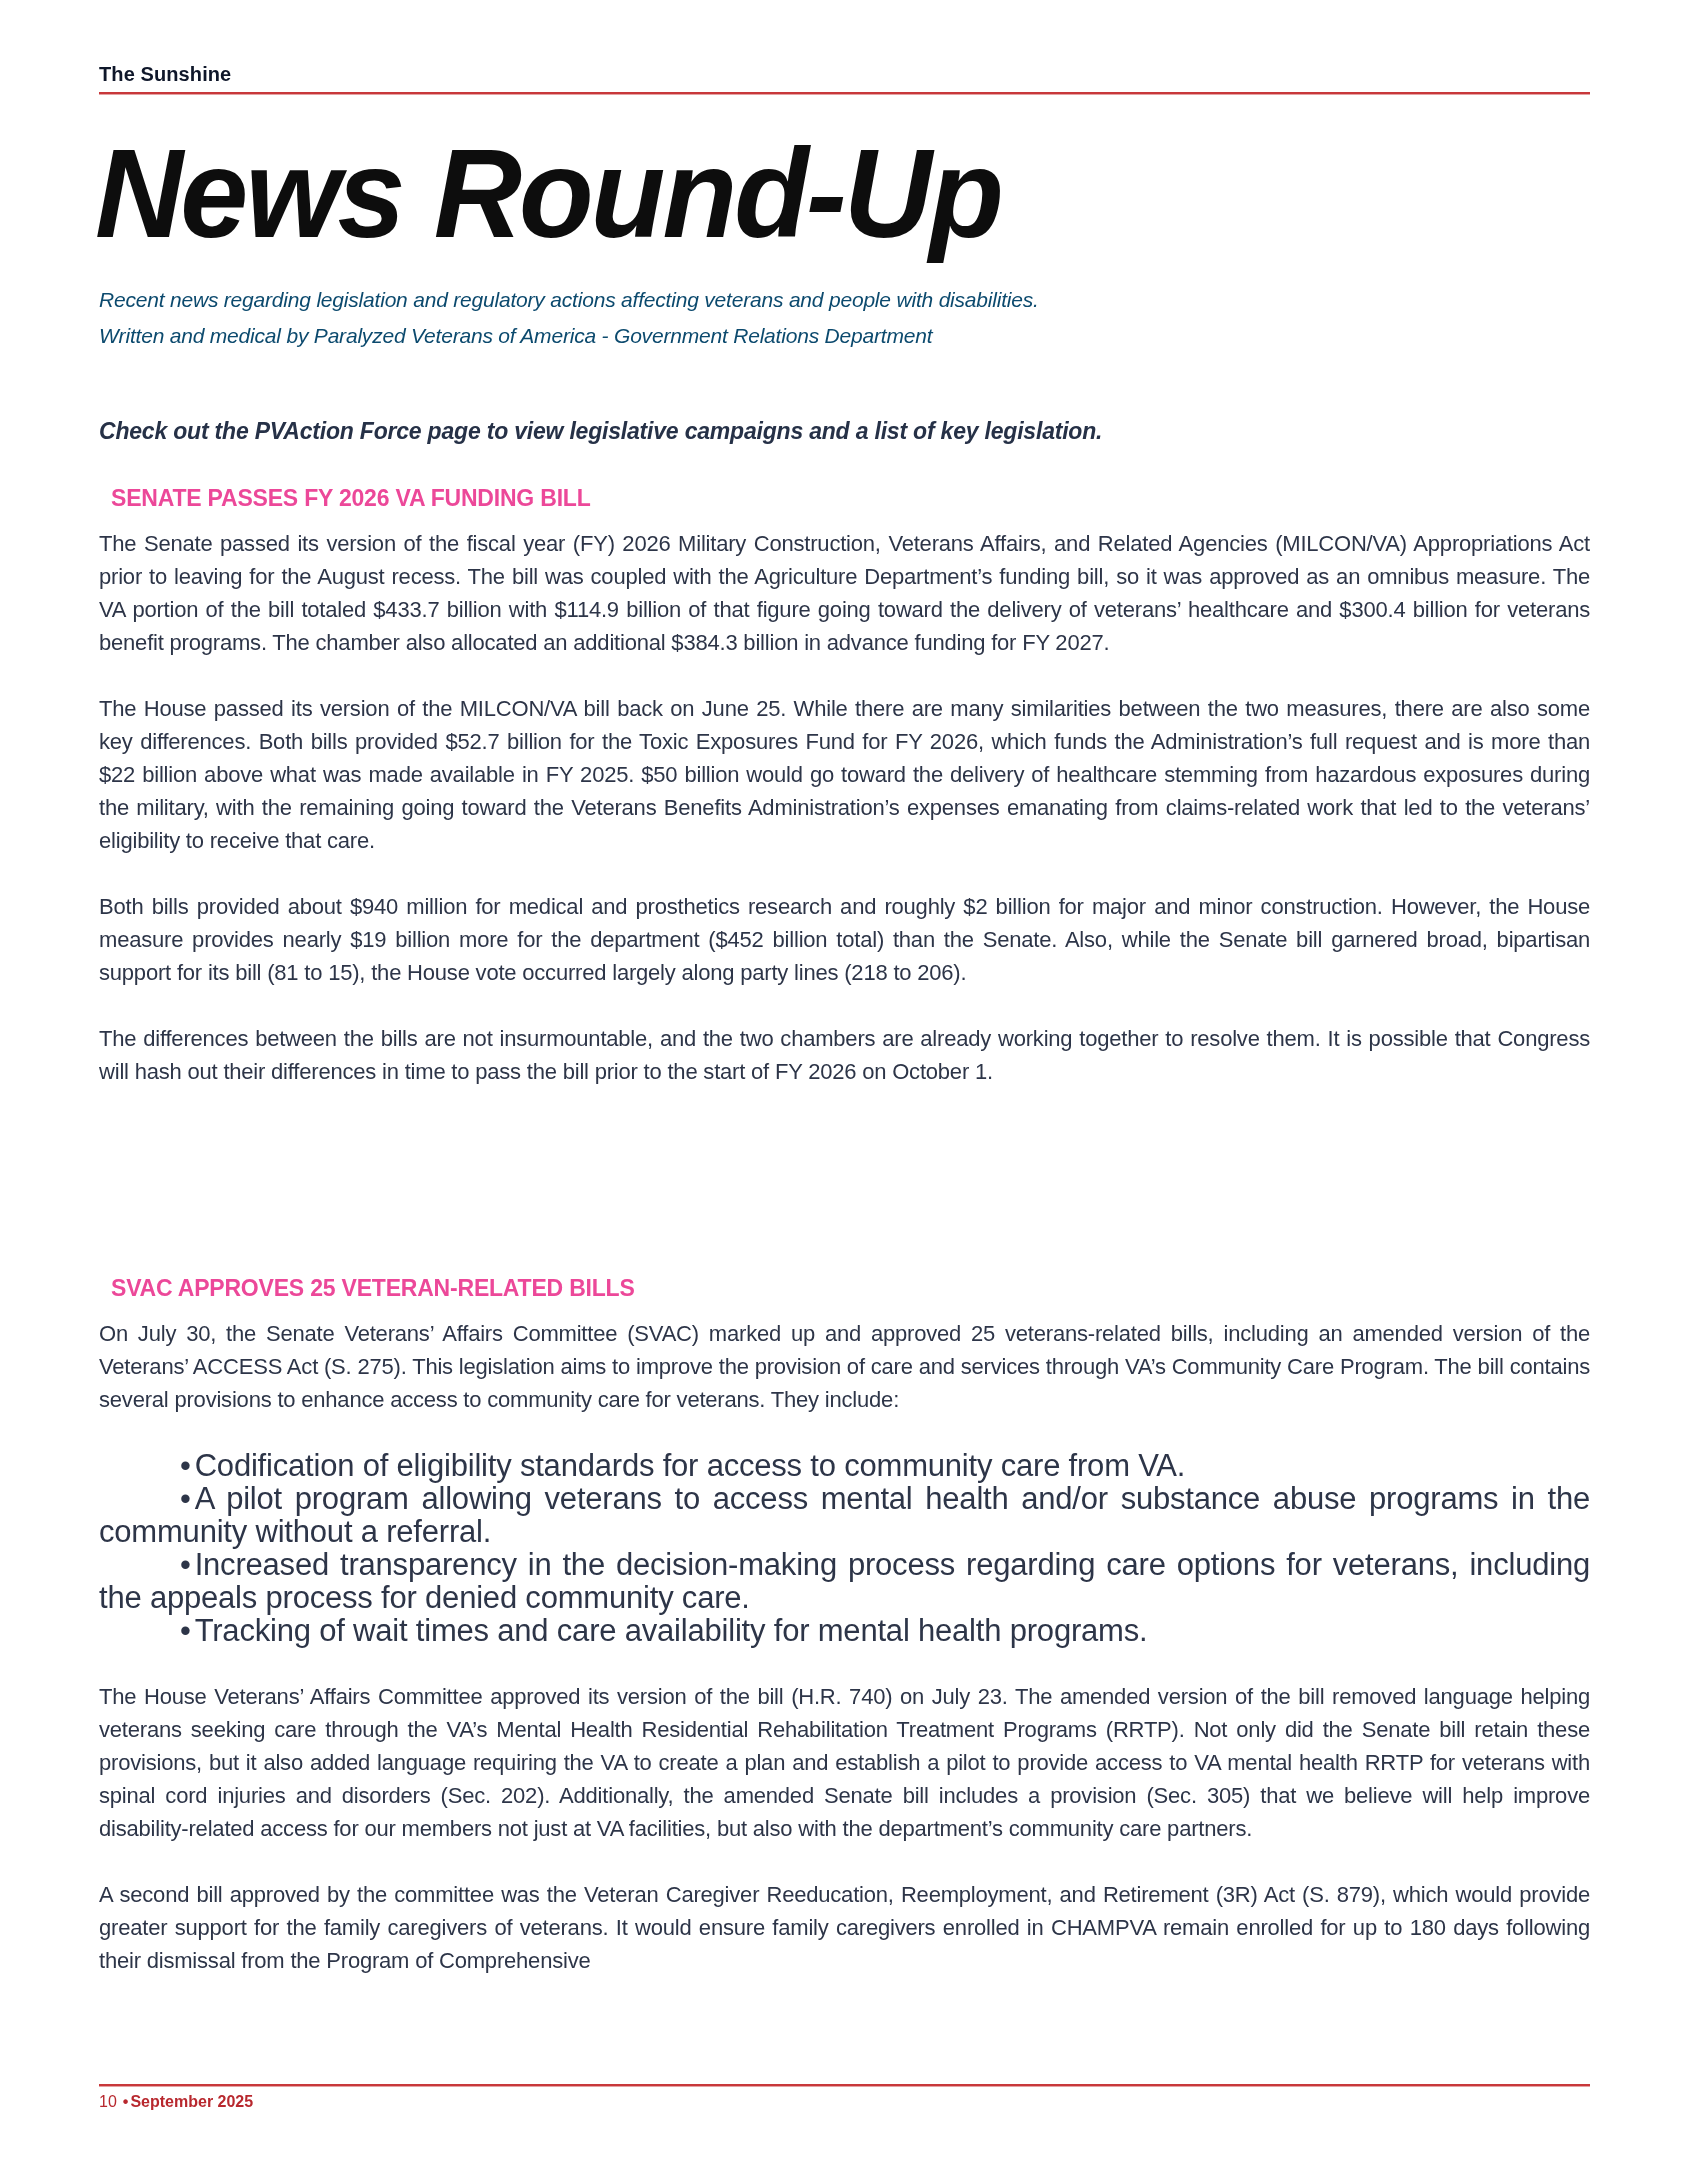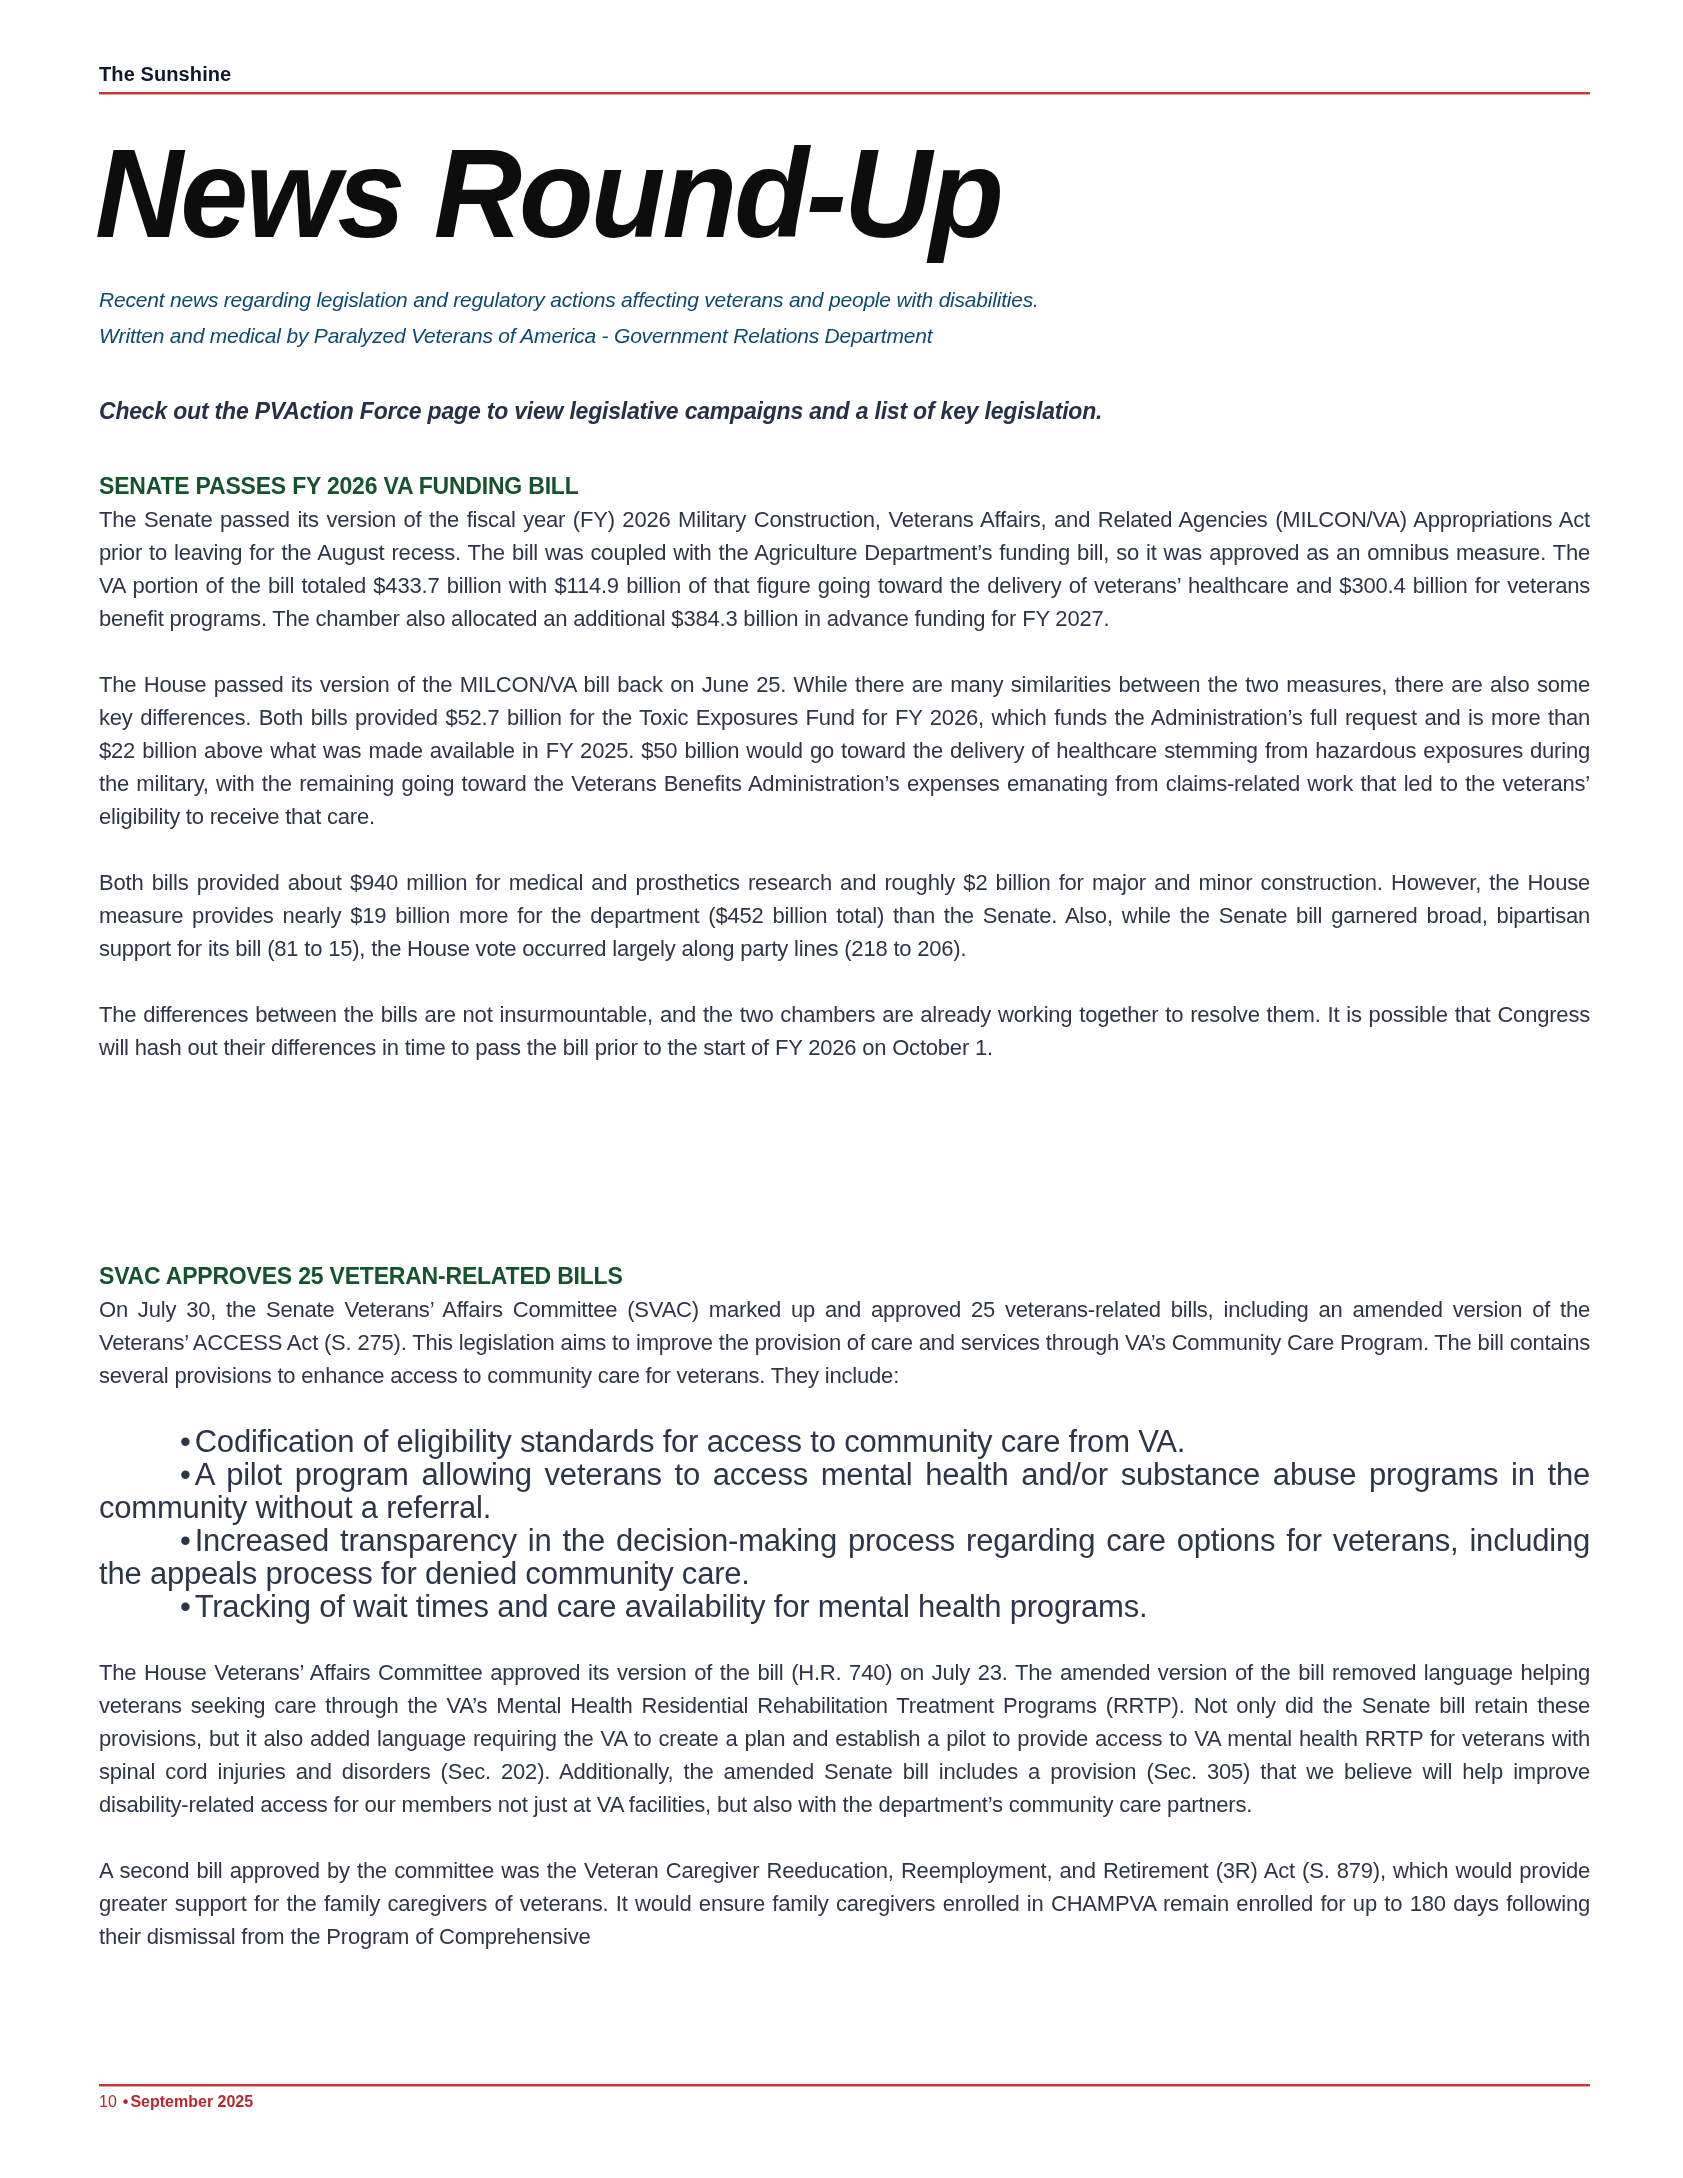--- a/index.html
+++ b/index.html
@@ -25,31 +25,31 @@
     letter-spacing: -3px; line-height: 1; transform: scaleX(0.97); transform-origin: left;
   }
   .subtitle {
     position: absolute; left: 0; font-style: italic; font-size: 21px; color: #0c4a6e;
     letter-spacing: -0.2px; white-space: nowrap;
   }
   .subtitle.l1 { top: 288px; }
   .subtitle.l2 { top: 324px; }
 
   .cta {
-    position: absolute; left: 0; top: 398px;
+    position: absolute; left: 0; top: 418px;
     font-size: 23px; font-weight: bold; font-style: italic; color: #263147;
     letter-spacing: -0.2px; white-space: nowrap;
   }
 
   .article { position: absolute; left: 0; width: 1491px; }
   .article.a1 { top: 469px; }
   .article.a2 { top: 1259px; }
 
   .headline {
-    font-size: 23px; font-weight: bold; color: #14532d; line-height: 34px; margin: 0;
+    font-size: 23px; font-weight: bold; color: #ec4899; line-height: 34px; margin: 12px;
     letter-spacing: -0.2px;
   }
   .para {
     font-size: 22px; line-height: 33px; color: #2d3548; margin: 0;
     text-align: justify; letter-spacing: -0.2px;
   }
   .gap { height: 33px; }
 
   .bullets { margin: 0; padding: 0; list-style: none; }
   .bullet {

